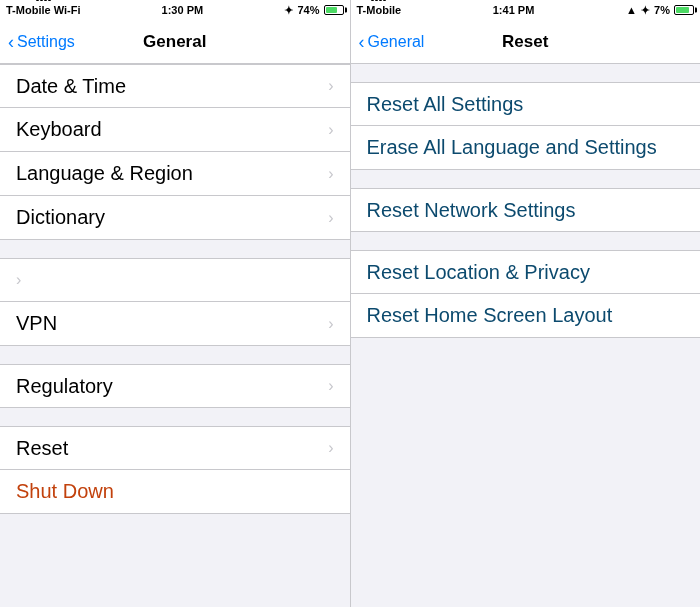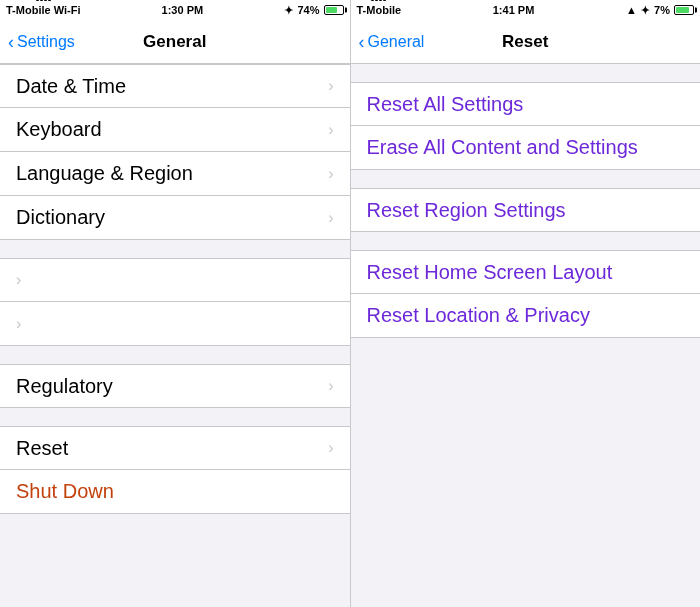--- a/index.html
+++ b/index.html
@@ -128,21 +128,21 @@
       font-weight: 300;
     }
 
     .section-spacer {
       height: 18px;
       background: #f2f2f7;
     }
 
     
     .list-item.blue-action .item-label {
-      color: #6d28d9;
+      color: #0c4a6e;
     }
 
     
     .list-item.blue-text .item-label {
       color: #c2410c;
     }
 
     
     .panel-divider {
       width: 1px;
@@ -206,20 +206,21 @@
       </div>
     </div>
 
     <div class="section-spacer"></div>
 
     <div class="section-group">
       <div class="list-item">
         <span class="chevron-right">›</span>
       </div>
       <div class="list-item">
+        <span class="item-label">VPN</span>
         <span class="chevron-right">›</span>
       </div>
     </div>
 
     <div class="section-spacer"></div>
 
     <div class="section-group">
       <div class="list-item">
         <span class="item-label">Regulatory</span>
         <span class="chevron-right">›</span>
@@ -279,39 +280,39 @@
 
   <div class="settings-list">
 
     <div class="section-spacer"></div>
 
     <div class="section-group">
       <div class="list-item blue-action">
         <span class="item-label">Reset All Settings</span>
       </div>
       <div class="list-item blue-action">
-        <span class="item-label">Erase All Content and Settings</span>
-      </div>
-    </div>
-
-    <div class="section-spacer"></div>
-
-    <div class="section-group">
-      <div class="list-item blue-action">
-        <span class="item-label">Reset Region Settings</span>
-      </div>
-    </div>
-
-    <div class="section-spacer"></div>
-
-    <div class="section-group">
+        <span class="item-label">Erase All Language and Settings</span>
+      </div>
+    </div>
+
+    <div class="section-spacer"></div>
+
+    <div class="section-group">
+      <div class="list-item blue-action">
+        <span class="item-label">Reset Network Settings</span>
+      </div>
+    </div>
+
+    <div class="section-spacer"></div>
+
+    <div class="section-group">
+      <div class="list-item blue-action">
+        <span class="item-label">Reset Location &amp; Privacy</span>
+      </div>
       <div class="list-item blue-action">
         <span class="item-label">Reset Home Screen Layout</span>
       </div>
-      <div class="list-item blue-action">
-        <span class="item-label">Reset Location &amp; Privacy</span>
-      </div>
     </div>
 
     <div class="section-spacer"></div>
 
   </div>
 </div>
 
 </body></html>

